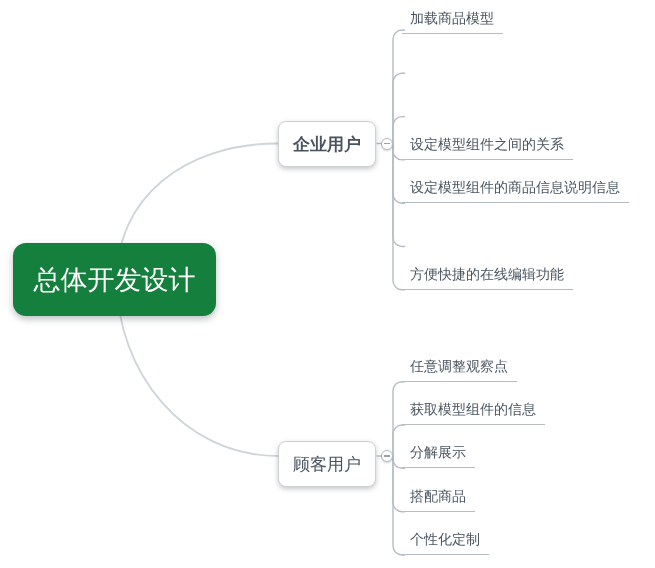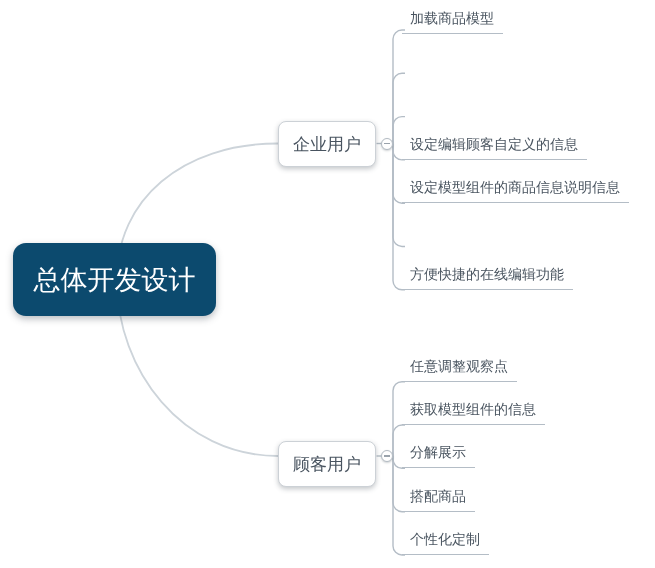--- a/index.html
+++ b/index.html
@@ -24,40 +24,40 @@
     position: absolute;
     display: flex;
     align-items: center;
     justify-content: center;
     box-sizing: border-box;
     white-space: nowrap;
   }
   .root-node {
     left: 13px; top: 243px;
     width: 203px; height: 73px;
-    background: #0c4a6e;
+    background: #15803d;
     border-radius: 13px;
     color: #ffffff;
     font-size: 27px;
     z-index: 2;
     box-shadow: 0 3px 7px rgba(60,70,80,0.35);
     cursor: default;
   }
   .branch-node {
     width: 98px; height: 46px;
     background: #ffffff;
     border: 1px solid #ccd1d6;
     border-radius: 8px;
     color: #48535f;
     font-size: 17px;
     z-index: 2;
     box-shadow: 0 2px 5px rgba(60,70,80,0.3);
     cursor: default;
   }
-  #branch-enterprise { left: 278px; top: 121px; }
+  #branch-enterprise { left: 278px; top: 121px; font-weight: bold; }
   #branch-customer   { left: 278px; top: 433px; margin-top: 8px; }
   .toggle {
     position: absolute;
     left: 381px;
     width: 12px; height: 12px;
     box-sizing: border-box;
     background: #ffffff;
     border: 1px solid #b3bbc3;
     border-radius: 50%;
     display: flex;
@@ -128,21 +128,21 @@
   </div>
 
   <div class="toggle" id="toggle-enterprise">
     <span class="minus-icon"></span>
   </div>
   <div class="toggle" id="toggle-customer">
     <span class="minus-icon"></span>
   </div>
 
   <div class="leaf" style="top:5px">加载商品模型</div>
-  <div class="leaf" style="top:130.9px">设定编辑顾客自定义的信息</div>
+  <div class="leaf" style="top:130.9px">设定模型组件之间的关系</div>
   <div class="leaf" style="top:174.2px">设定模型组件的商品信息说明信息</div>
   <div class="leaf" style="top:260.8px">方便快捷的在线编辑功能</div>
 
   <div class="leaf" style="top:352.7px">任意调整观察点</div>
   <div class="leaf" style="top:396px">获取模型组件的信息</div>
   <div class="leaf" style="top:439.3px">分解展示</div>
   <div class="leaf" style="top:482.7px">搭配商品</div>
   <div class="leaf" style="top:526px">个性化定制</div>
 
 </div>

